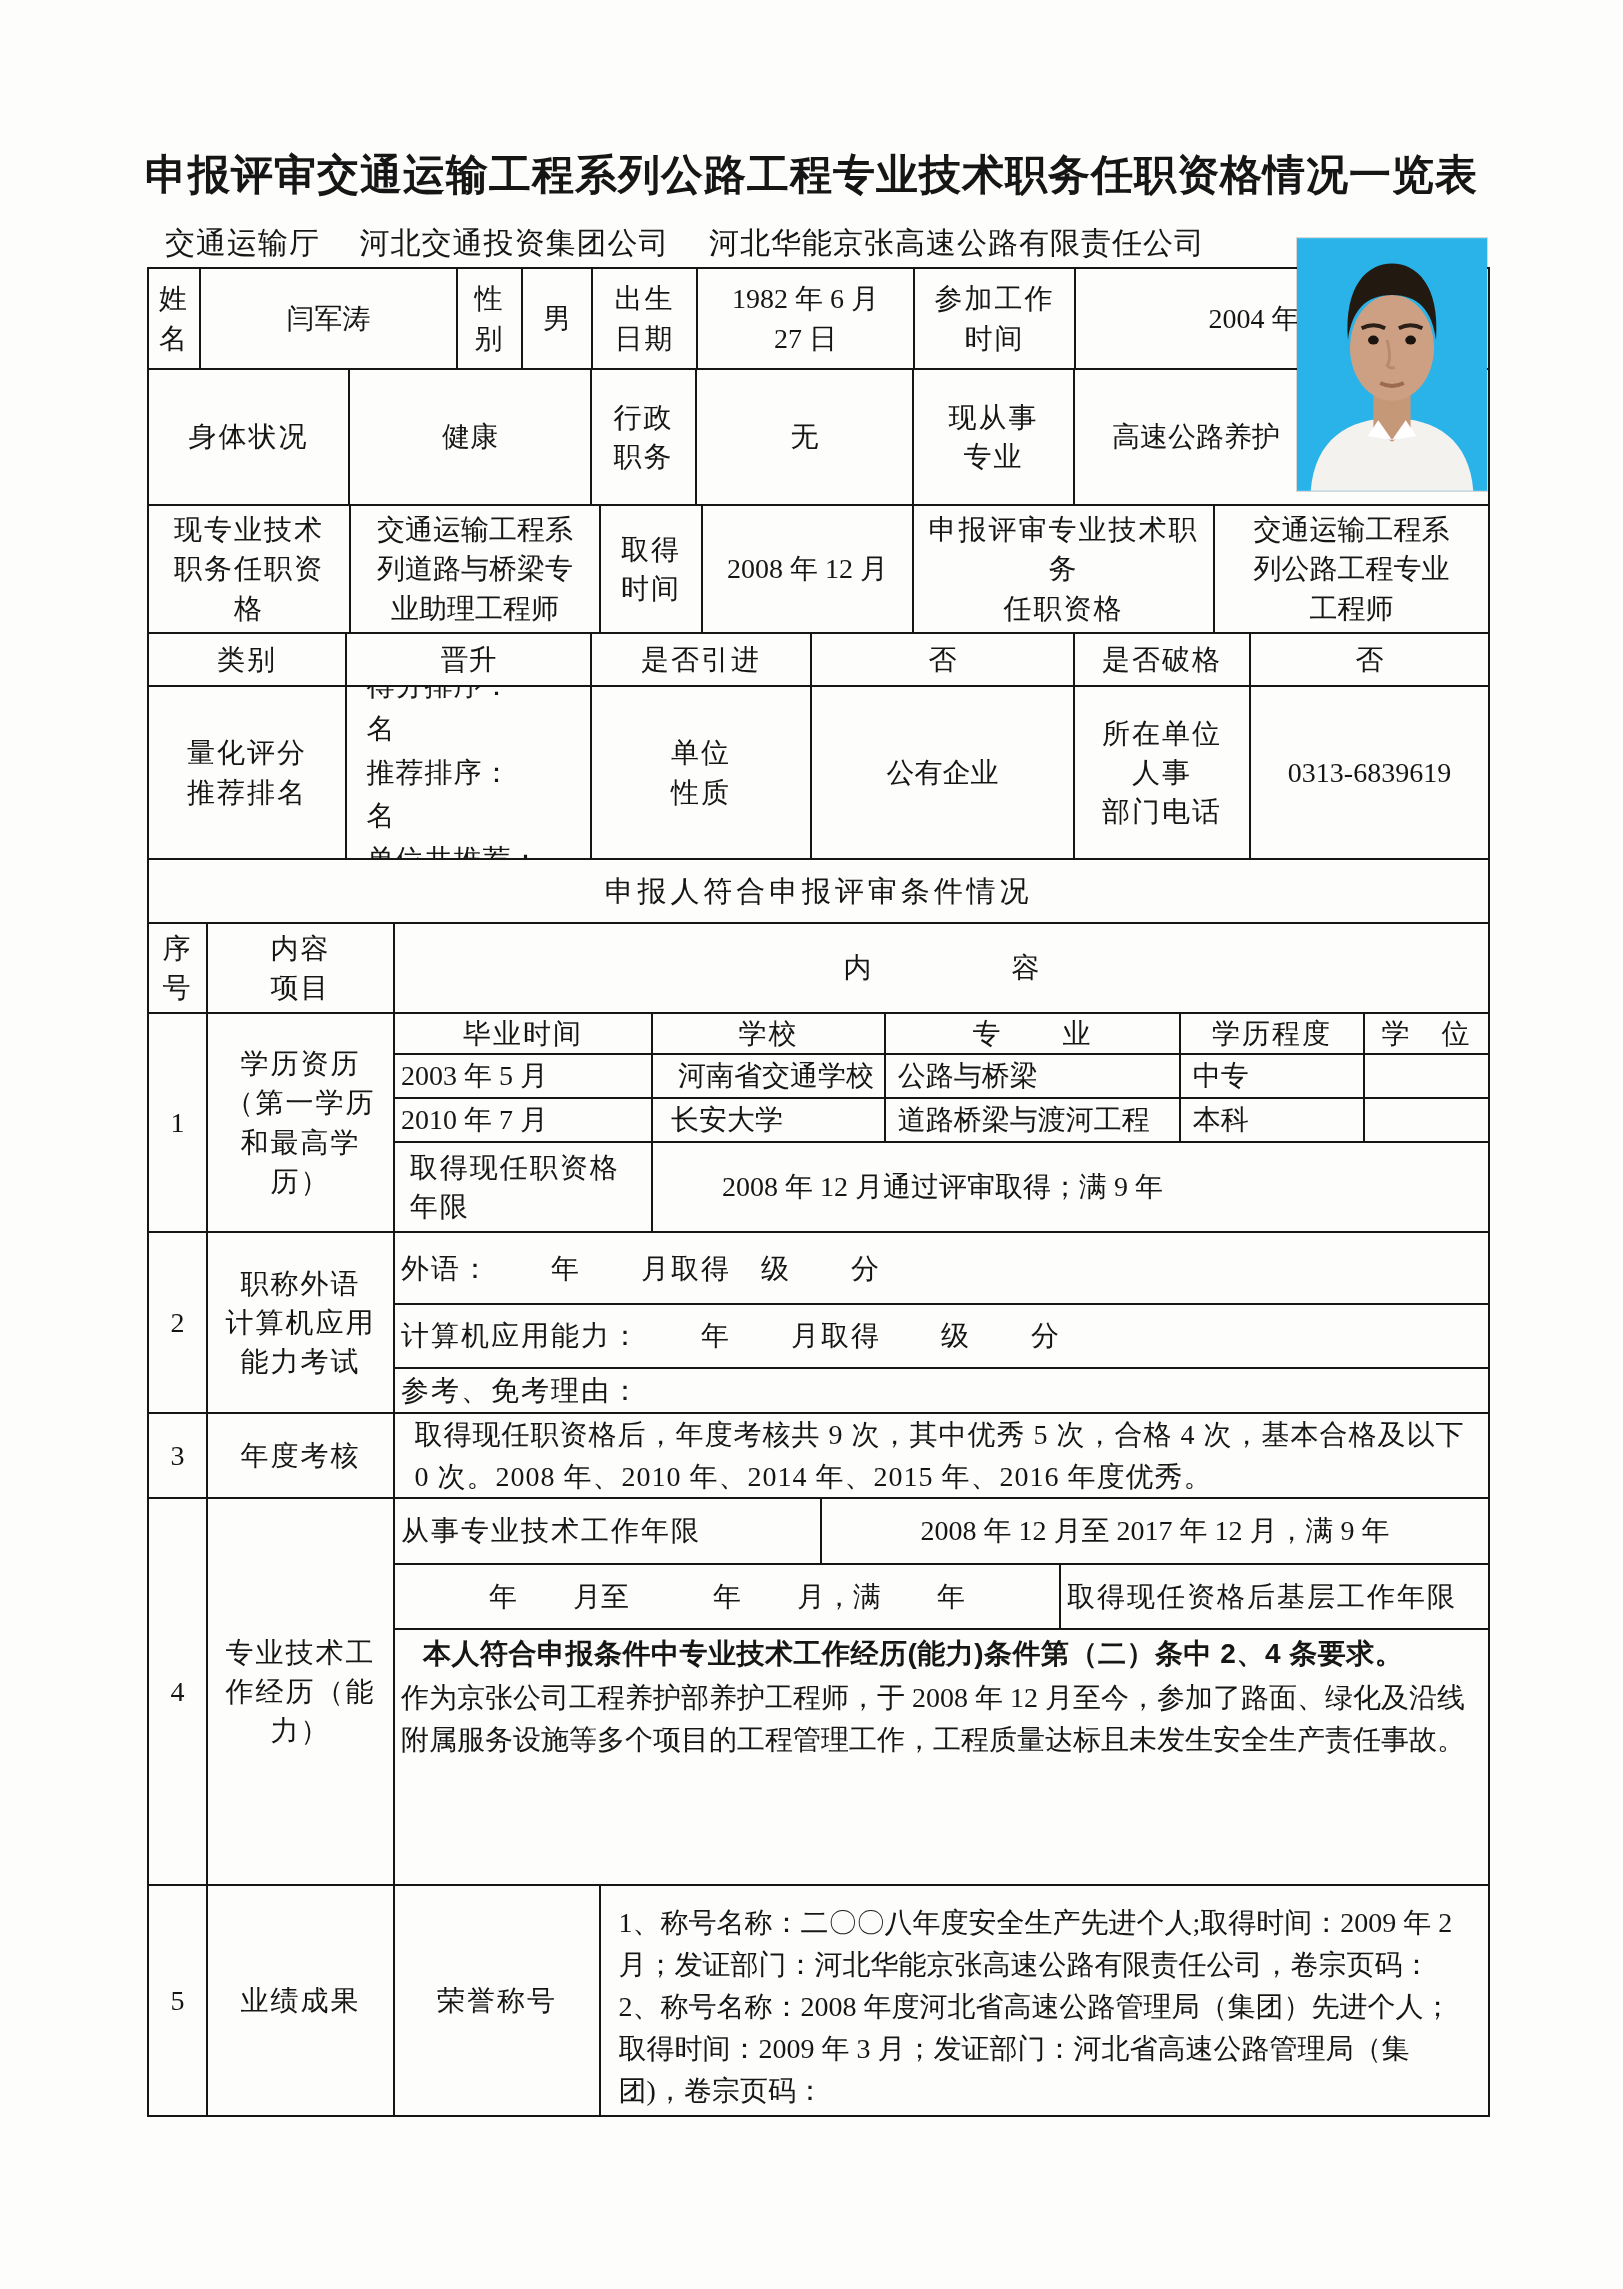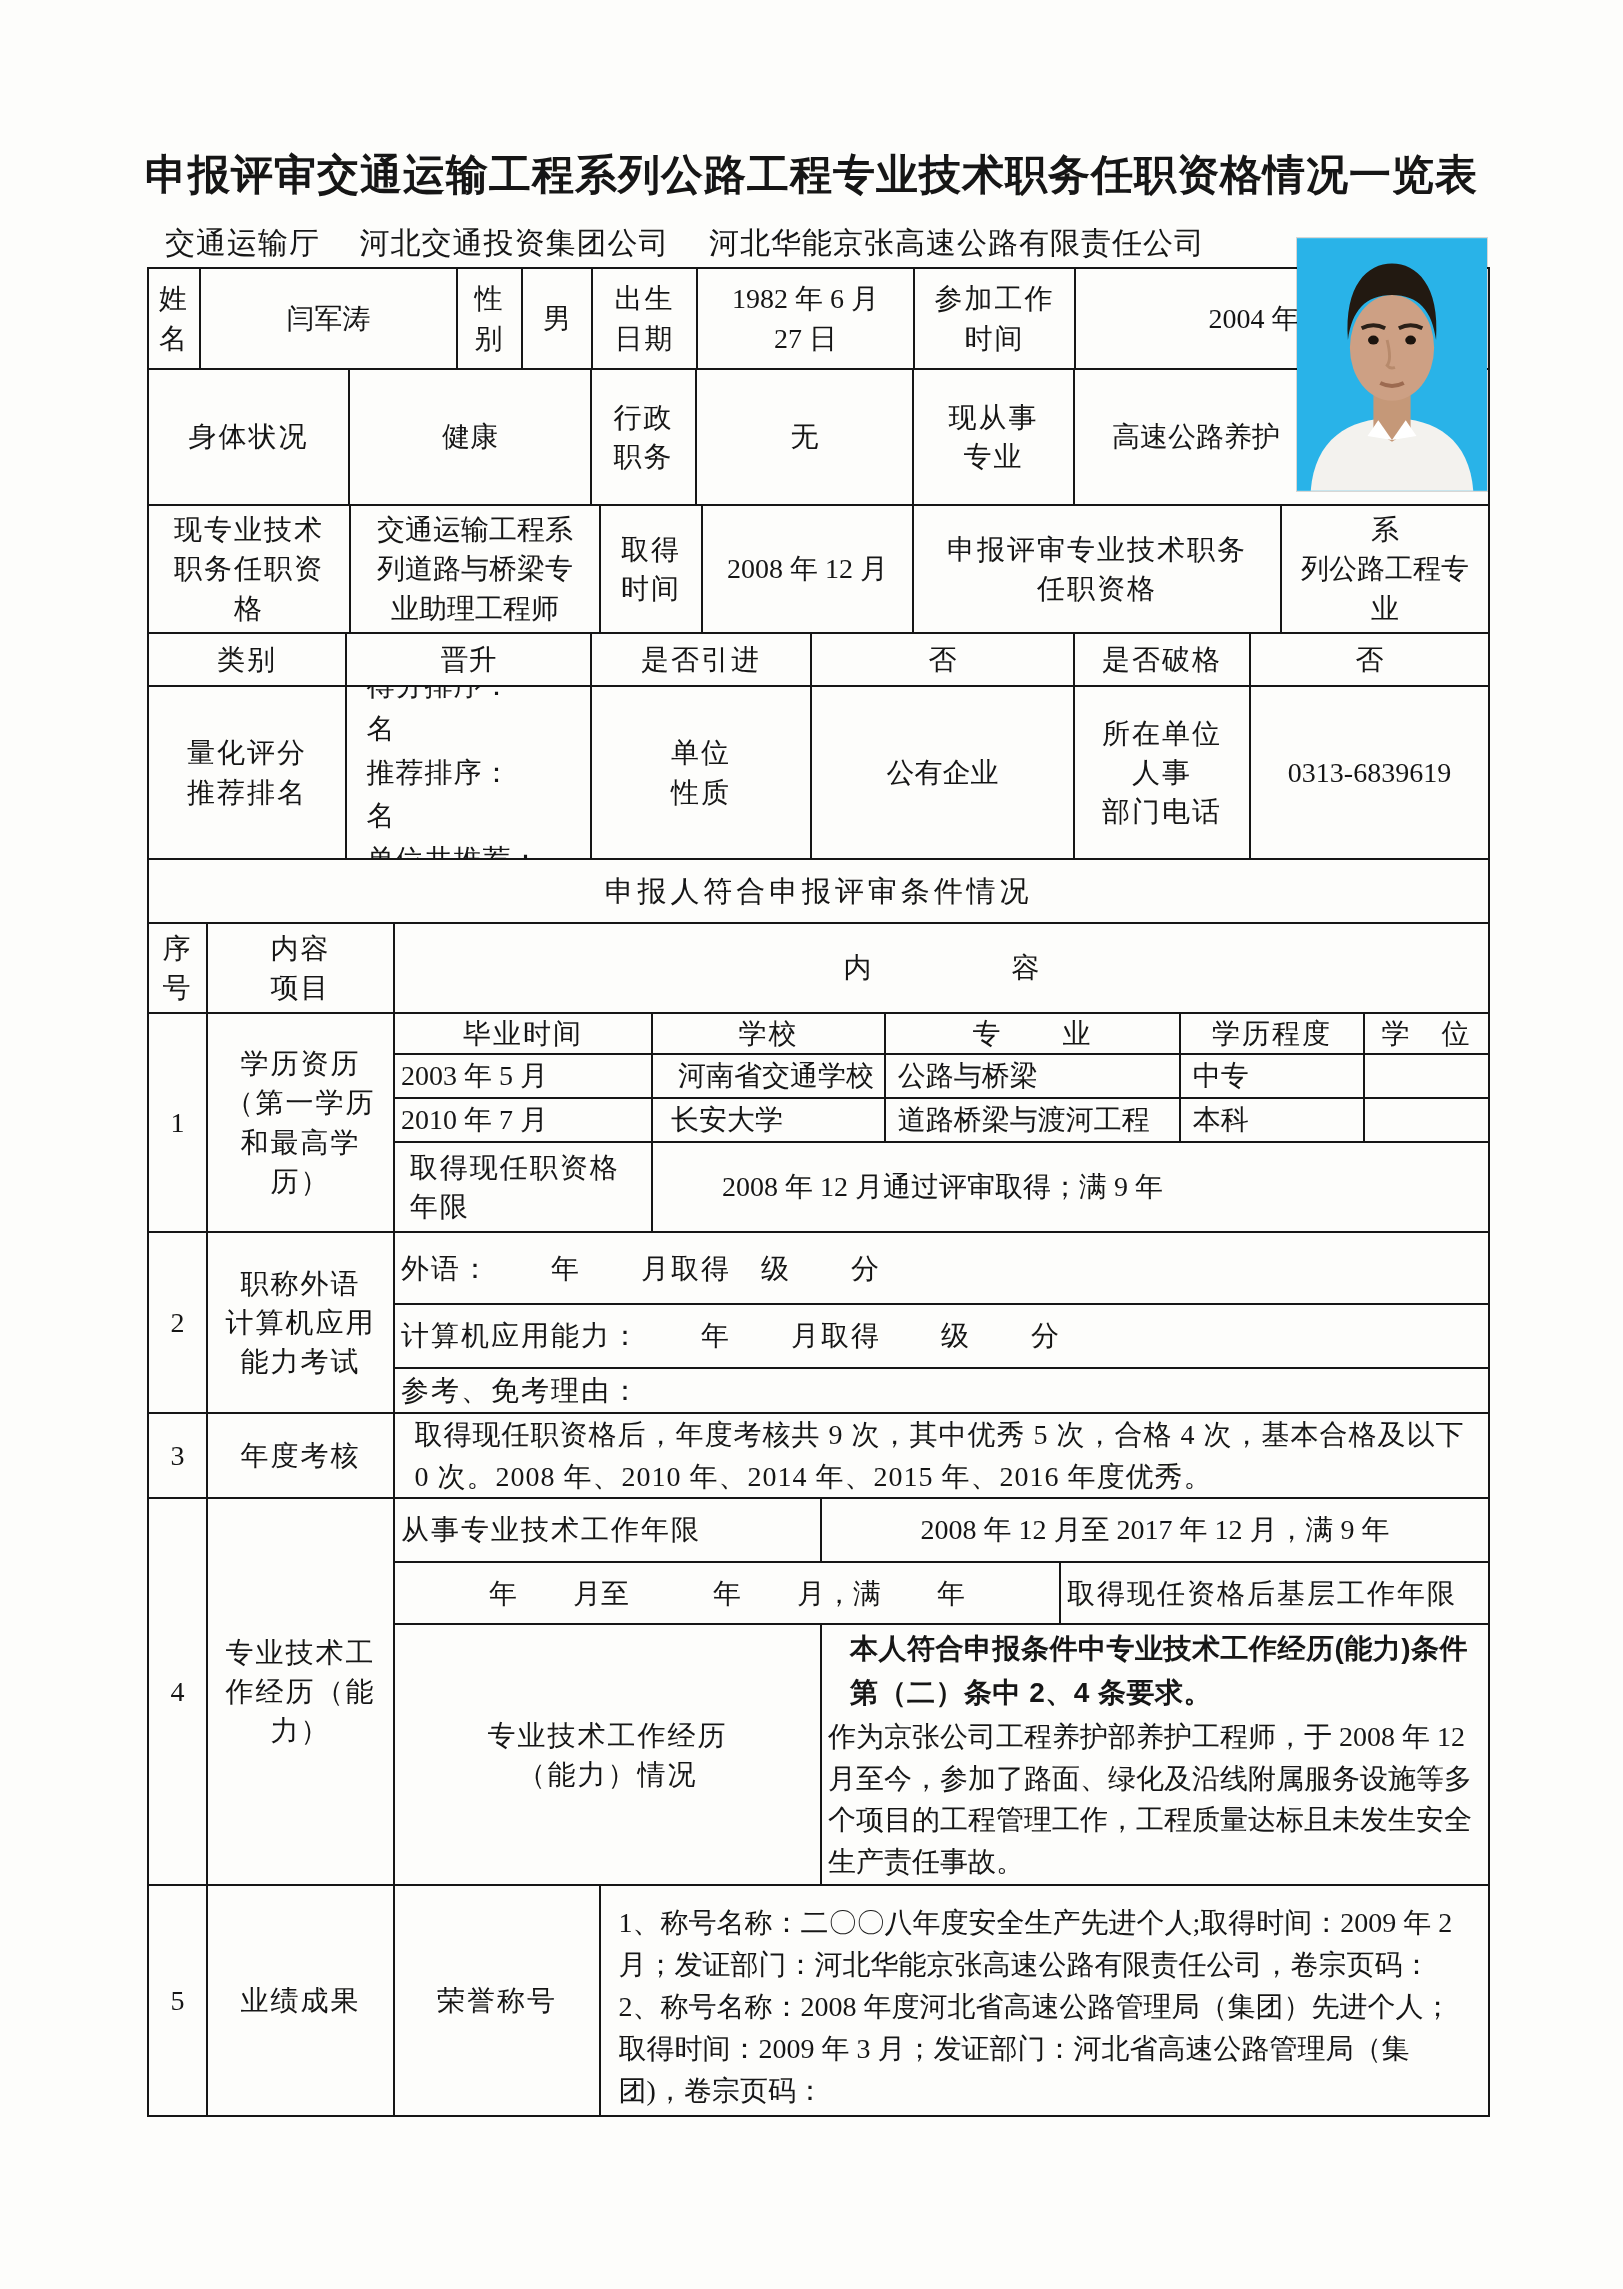--- a/index.html
+++ b/index.html
@@ -94,21 +94,21 @@
     <div class="tr" style="height:128px">
       <div class="td pre lab" style="width:202px">现专业技术
 职务任职资
 格</div>
       <div class="td pre" style="width:250px">交通运输工程系
 列道路与桥梁专
 业助理工程师</div>
       <div class="td pre lab" style="width:102px">取得
 时间</div>
       <div class="td" style="width:211px">2008 年 12 月</div>
-      <div class="td pre lab" style="width:368px">申报评审专业技术职务
+      <div class="td pre lab" style="width:301px">申报评审专业技术职务
 任职资格</div>
       <div class="td pre grow">交通运输工程系
 列公路工程专业
 工程师</div>
     </div>
 
     <div class="tr" style="height:53px">
       <div class="td lab" style="width:198px">类别</div>
       <div class="td" style="width:245px">晋升</div>
       <div class="td lab" style="width:220px">是否引进</div>
@@ -213,22 +213,20 @@
       <div class="col grow">
         <div class="sub" style="height:66px">
           <div class="td left lab" style="width:427px">从事专业技术工作年限</div>
           <div class="td grow">2008 年 12 月至 2017 年 12 月，满 9 年</div>
         </div>
         <div class="sub" style="height:65px">
           <div class="td grow">年　　月至　　　年　　月，满　　年</div>
           <div class="td left lab" style="width:427px">取得现任资格后基层工作年限</div>
         </div>
         <div class="sub">
-          <div class="td pre lab" style="width:427px">专业技术工作经历
-（能力）情况</div>
           <div class="td grow blockcell">
             <div class="boldp">本人符合申报条件中专业技术工作经历(能力)条件第（二）条中 2、4 条要求。</div>
             <div class="normp">作为京张公司工程养护部养护工程师，于 2008 年 12 月至今，参加了路面、绿化及沿线附属服务设施等多个项目的工程管理工作，工程质量达标且未发生安全生产责任事故。</div>
           </div>
         </div>
       </div>
     </div>
 
     <div class="tr" style="height:229px">
       <div class="td" style="width:59px">5</div>

